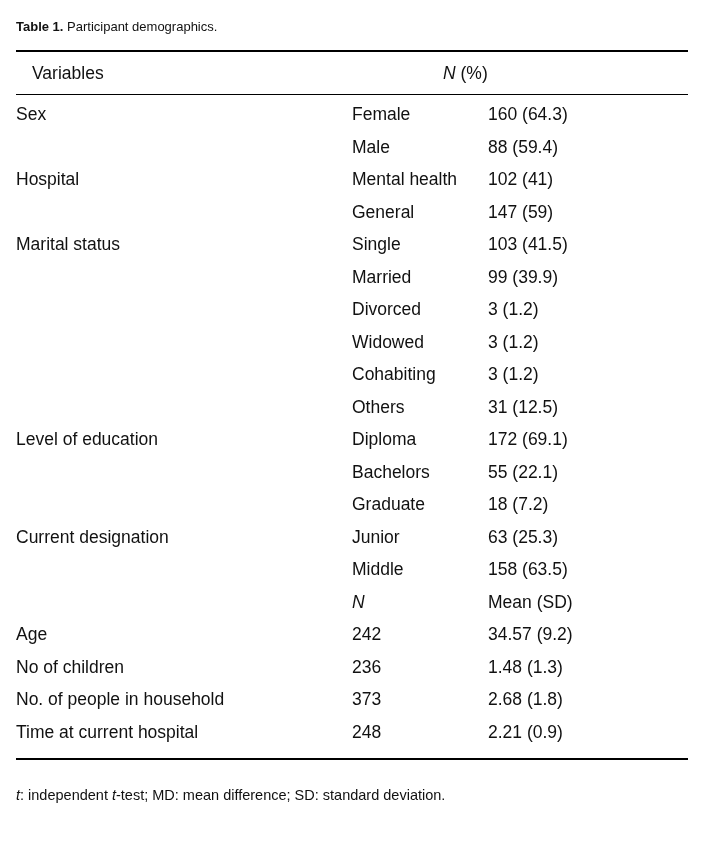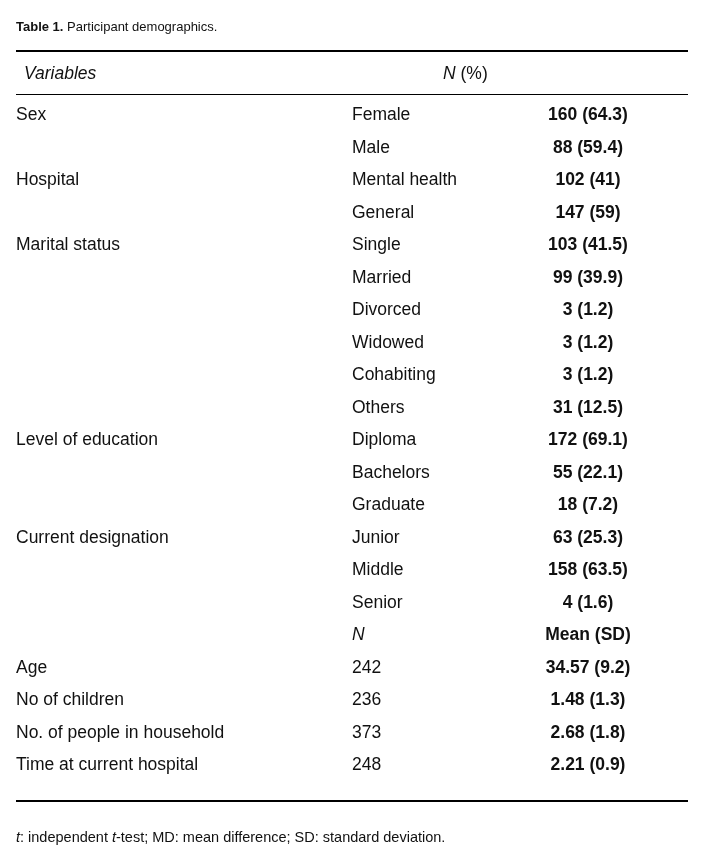--- a/index.html
+++ b/index.html
@@ -37,47 +37,45 @@
     margin: 0;
   }
   .header-row {
     position: relative;
     height: 42px;
     font-size: 17.5px;
     line-height: 42px;
   }
   .header-row .variables-label {
     position: absolute;
-    left: 8px;
+    left: 16px;
     top: 0;
-    font-style: italic;
   }
   .header-row .n-header {
     position: absolute;
     left: 427px;
     top: 0;
   }
   .tbody {
     padding-top: 3px;
-    padding-bottom: 19px;
+    padding-bottom: 10px;
   }
   .row {
     display: grid;
     grid-template-columns: 336px 1fr 200px;
     height: 32.5px;
     line-height: 32.5px;
     font-size: 17.5px;
   }
   .cell {
     white-space: nowrap;
     overflow: visible;
   }
   .cell.c3 {
-    text-align: center;
-    font-weight: bold;
+    text-align: left;
   }
   .cell.italic {
     font-style: italic;
   }
   .footnote {
     font-size: 14.5px;
     line-height: 22px;
     margin-top: 24px;
   }
 </style>
@@ -170,25 +168,20 @@
         <div class="cell c2">Junior</div>
         <div class="cell c3">63 (25.3)</div>
       </div>
       <div class="row">
         <div class="cell c1"></div>
         <div class="cell c2">Middle</div>
         <div class="cell c3">158 (63.5)</div>
       </div>
       <div class="row">
         <div class="cell c1"></div>
-        <div class="cell c2">Senior</div>
-        <div class="cell c3">4 (1.6)</div>
-      </div>
-      <div class="row">
-        <div class="cell c1"></div>
         <div class="cell c2 italic">N</div>
         <div class="cell c3">Mean (SD)</div>
       </div>
       <div class="row">
         <div class="cell c1">Age</div>
         <div class="cell c2">242</div>
         <div class="cell c3">34.57 (9.2)</div>
       </div>
       <div class="row">
         <div class="cell c1">No of children</div>

